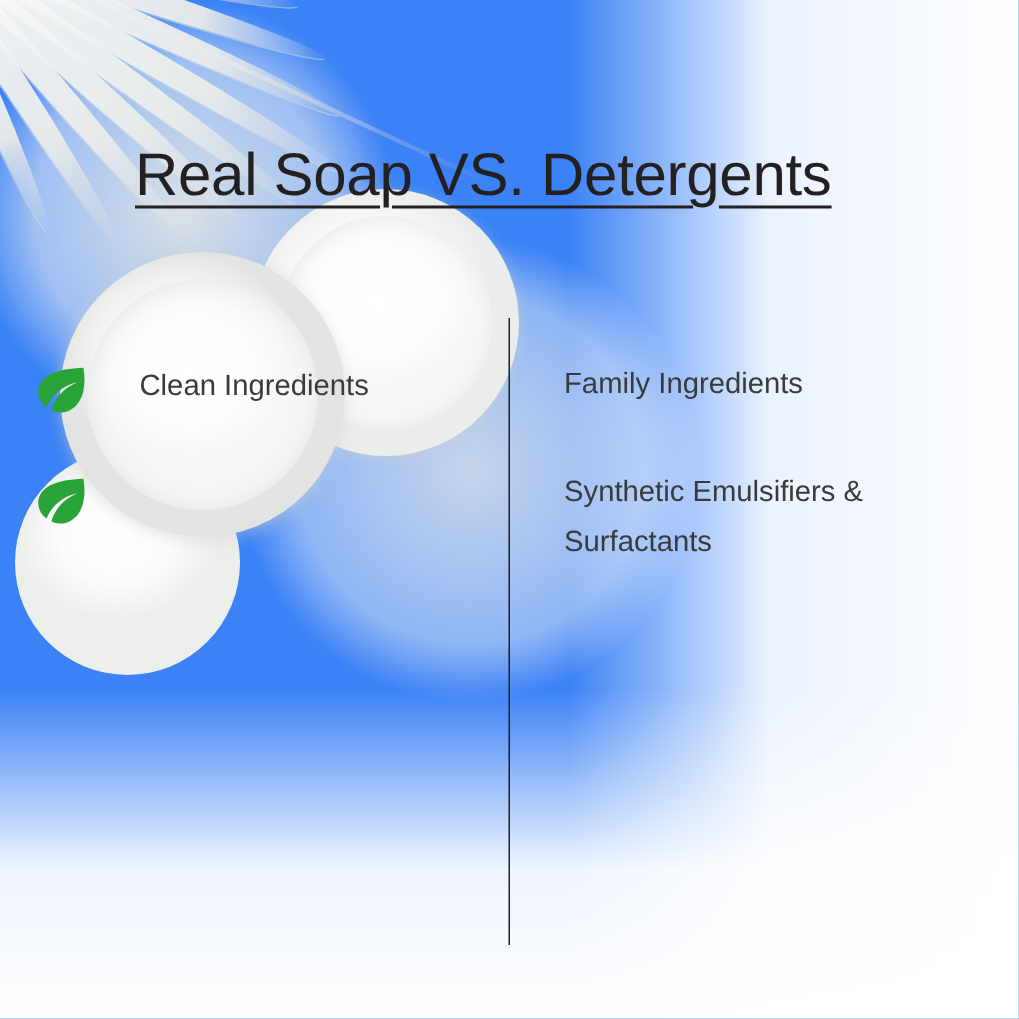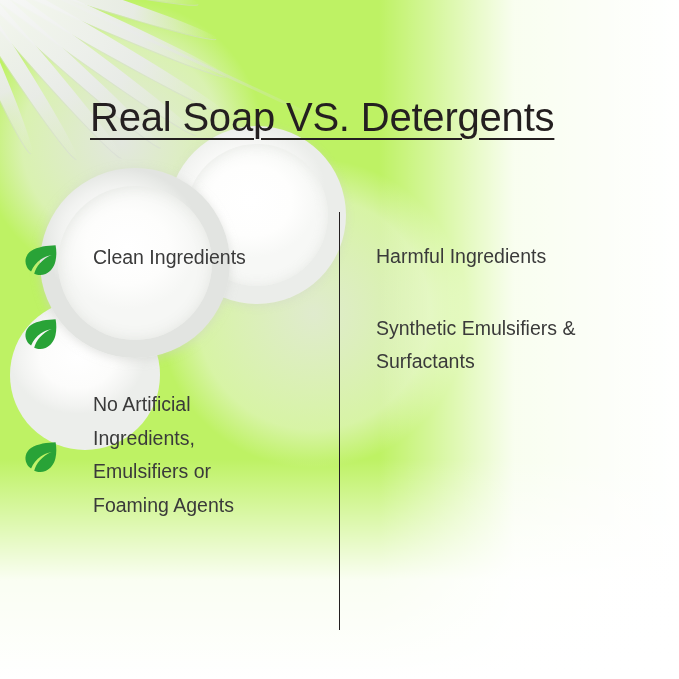--- a/index.html
+++ b/index.html
@@ -8,21 +8,21 @@
     background: #ffffff;
   }
   body {
     font-family: "Liberation Sans", sans-serif;
   }
 
   .canvas {
     position: relative;
     width: 679px;
     height: 679px;
-    background: #bef264;
+    background: #3b82f6;
     overflow: hidden;
   }
 
   
   .bg-layer {
     position: absolute;
     inset: 0;
     overflow: hidden;
     pointer-events: none;
   }
@@ -257,38 +257,27 @@
 
     <div class="row">
       <span class="leaf-icon">
         <svg viewBox="0 0 34 32" width="34" height="32" aria-hidden="true">
           <path d="M31.6 1.2C23.5 1.5 13.4 2.6 7.0 7.1 1.3 11.1 0.2 17.6 2.8 22.8c0.9 1.9 2.5 3.6 4.3 4.8 1.9-5.0 5.4-9.3 9.9-12.3 3.4-2.3 7.0-3.7 10.6-4.4-4.6 1.9-8.7 4.8-11.9 8.5-2.6 3.0-4.5 6.5-5.5 10.3 3.4 1.6 7.6 1.8 11.3 0.3 5.3-2.2 8.7-7.2 10.0-13.0 1.1-5.0 1.1-10.3 0.1-15.8z" fill="#29A337"></path>
         </svg>
       </span>
     </div>
 
 
-    <div class="row">
-      <span class="leaf-icon">
-        <svg viewBox="0 0 34 32" width="34" height="32" aria-hidden="true">
-          <path d="M31.6 1.2C23.5 1.5 13.4 2.6 7.0 7.1 1.3 11.1 0.2 17.6 2.8 22.8c0.9 1.9 2.5 3.6 4.3 4.8 1.9-5.0 5.4-9.3 9.9-12.3 3.4-2.3 7.0-3.7 10.6-4.4-4.6 1.9-8.7 4.8-11.9 8.5-2.6 3.0-4.5 6.5-5.5 10.3 3.4 1.6 7.6 1.8 11.3 0.3 5.3-2.2 8.7-7.2 10.0-13.0 1.1-5.0 1.1-10.3 0.1-15.8z" fill="#29A337"></path>
-        </svg>
-      </span>
-      <span class="row-text" style="white-space: pre-line;">No Artificial
-Ingredients,
-Emulsifiers or
-Foaming Agents</span>
-    </div>
 
   </div>
 
   <div class="col col-right">
 
     <div class="row">
-      <span class="row-text">Harmful Ingredients</span>
+      <span class="row-text">Family Ingredients</span>
     </div>
 
 
 
     <div class="row">
       <span class="row-text" style="white-space: pre-line;">Synthetic Emulsifiers &amp;
 Surfactants</span>
     </div>
 
   </div>

